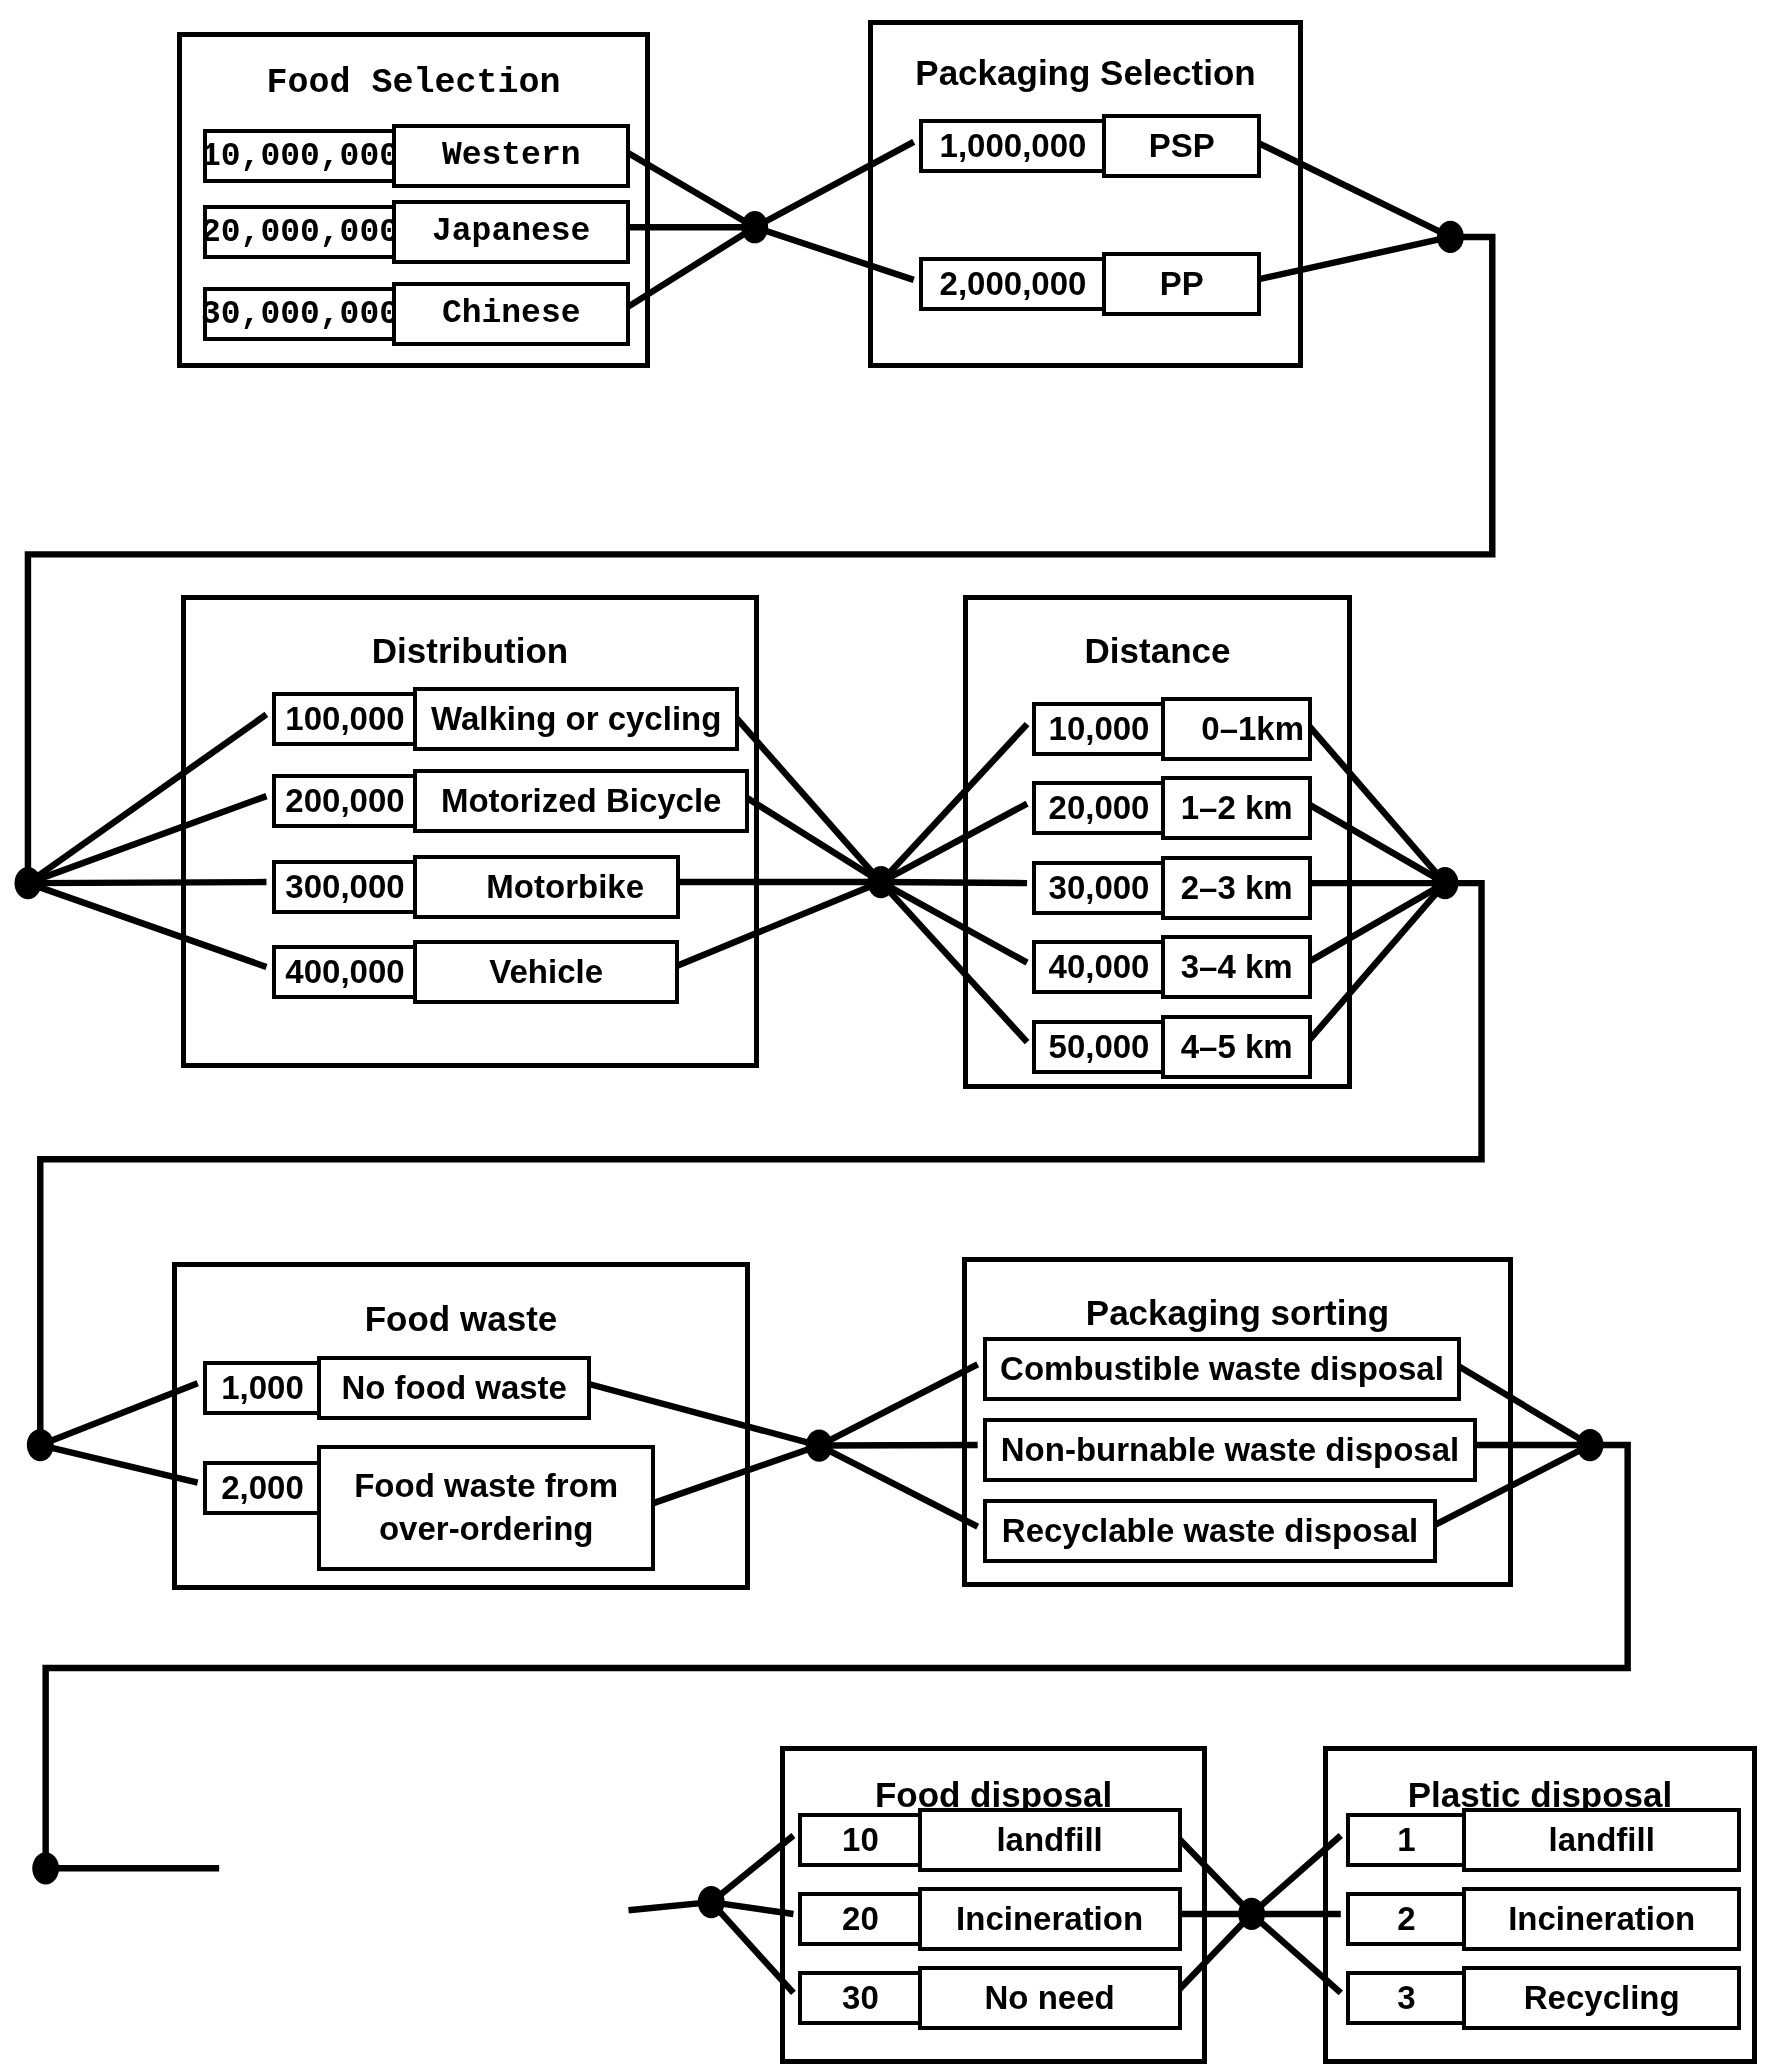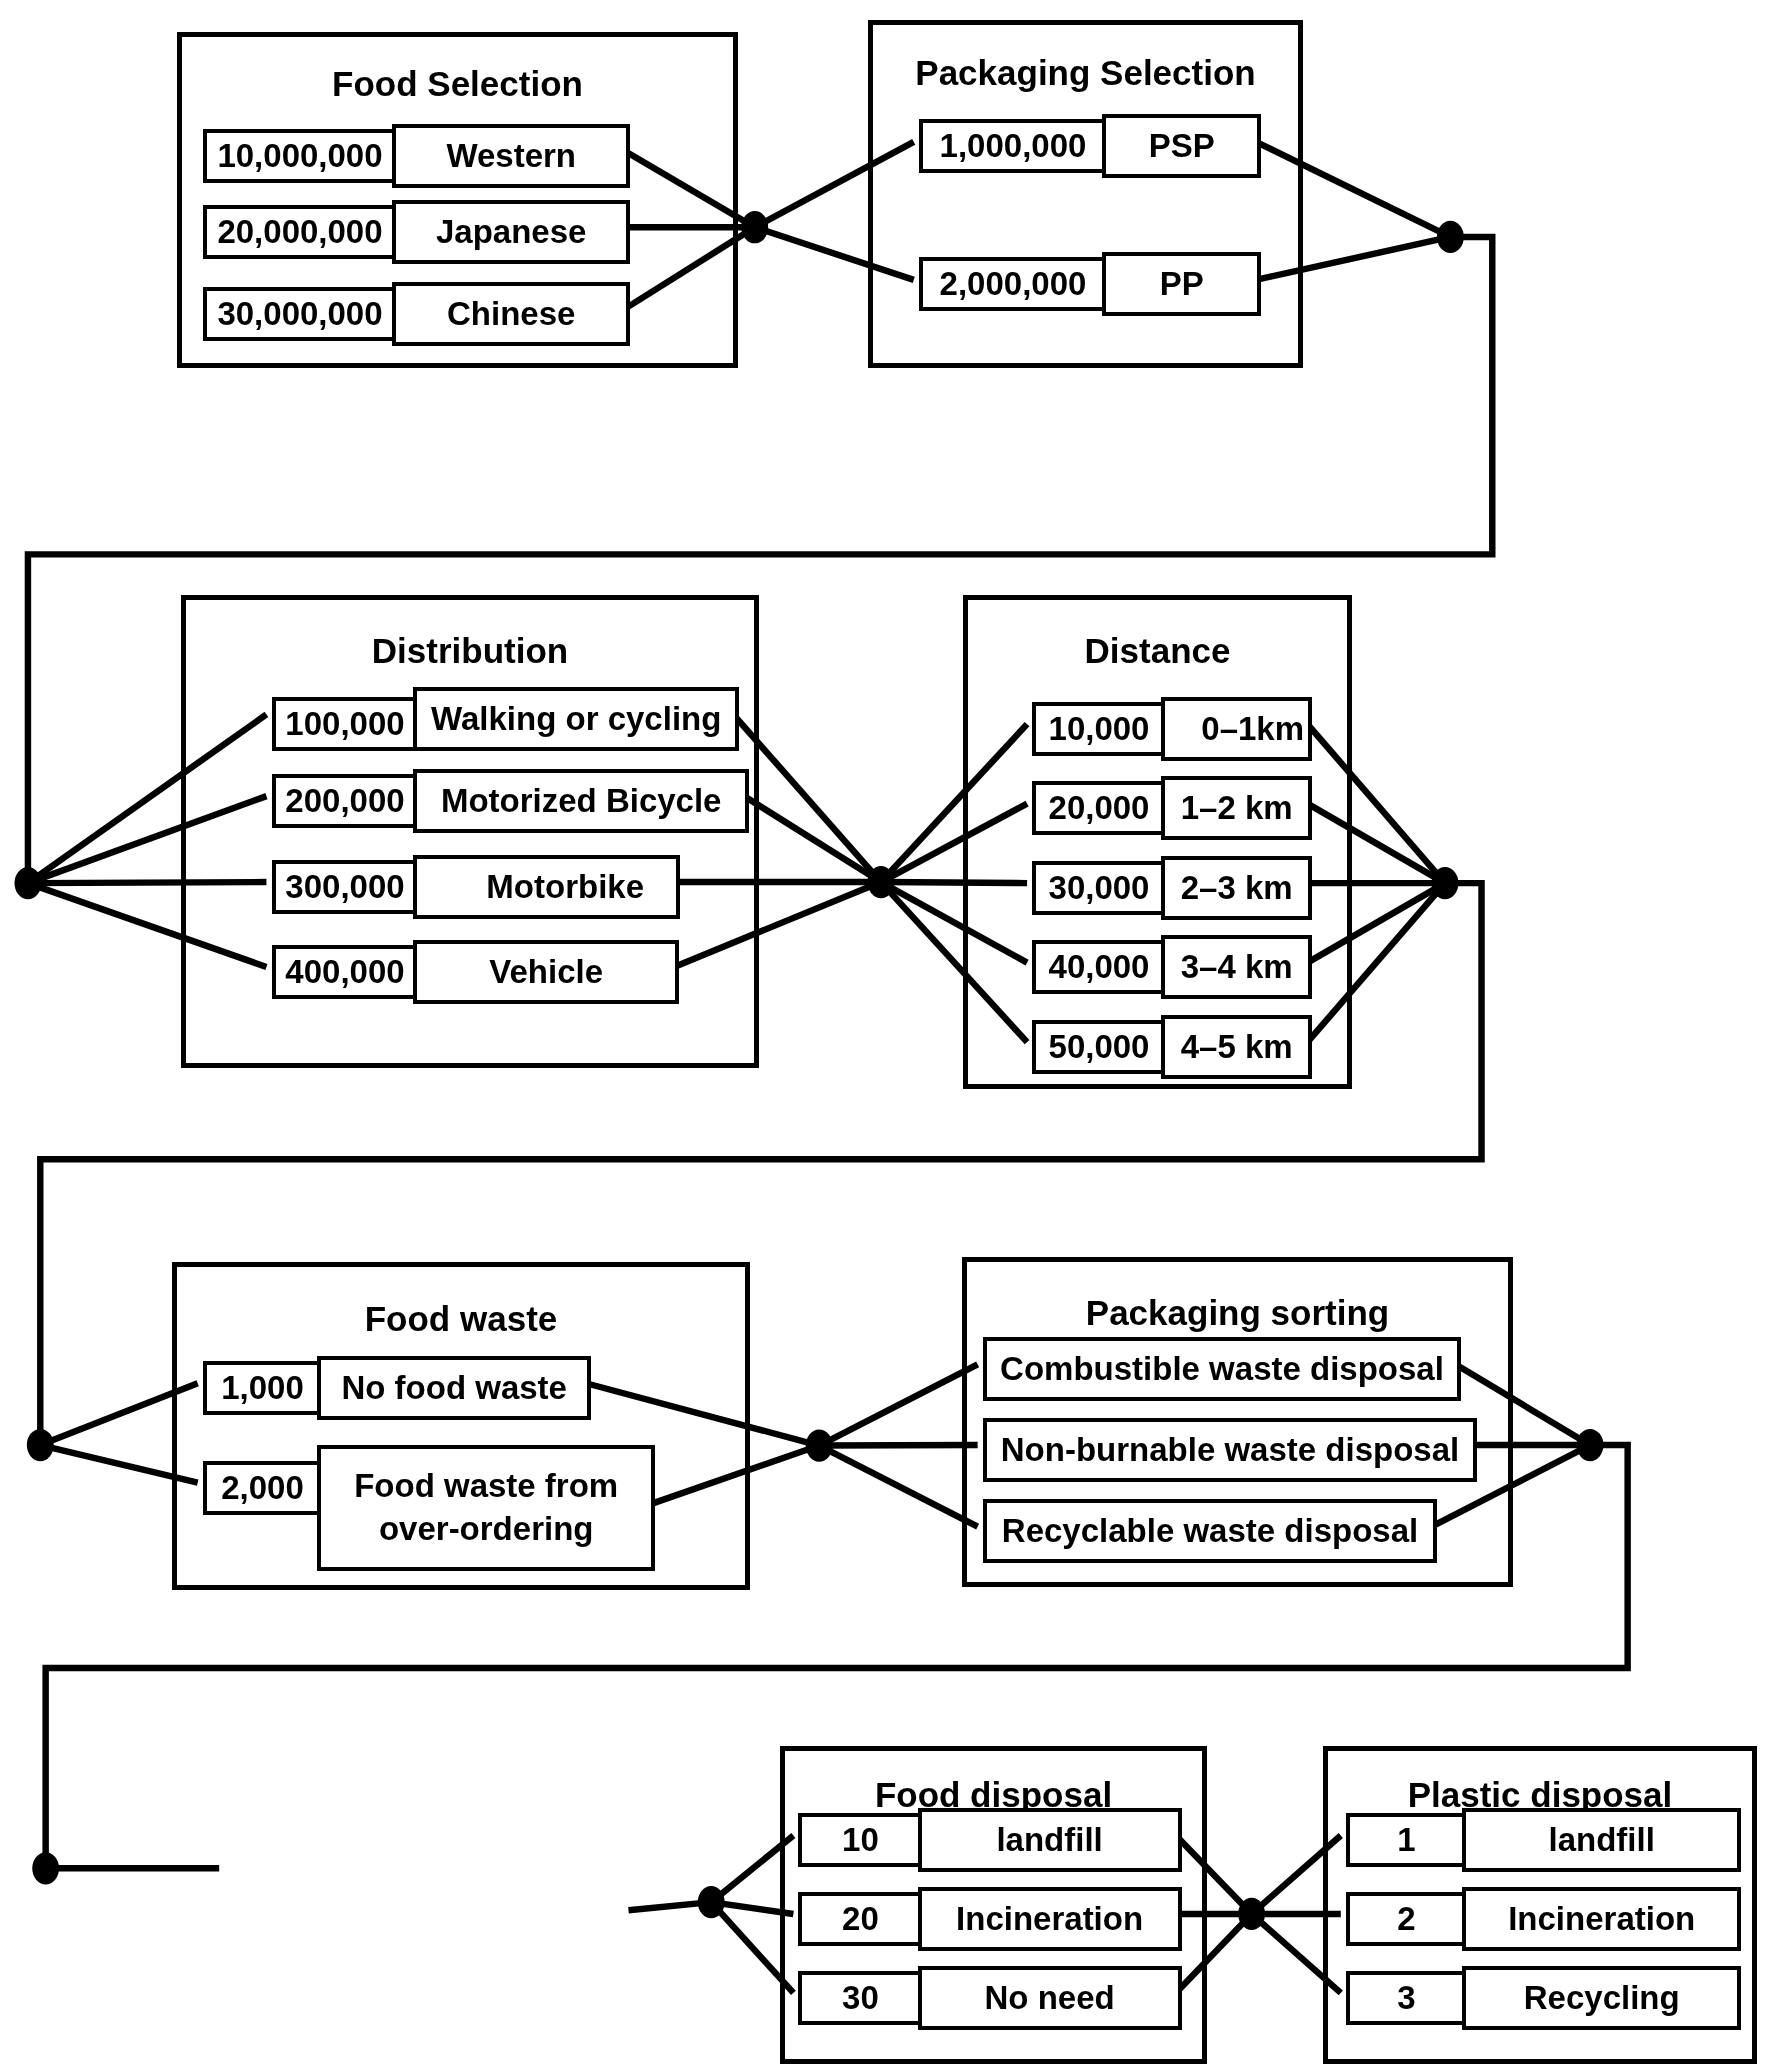--- a/index.html
+++ b/index.html
@@ -96,21 +96,21 @@
       <ellipse cx="2690" cy="1644" rx="25" ry="30"></ellipse>
       <ellipse cx="75" cy="2690" rx="25" ry="30"></ellipse>
       <ellipse cx="1525" cy="2691" rx="25" ry="30"></ellipse>
       <ellipse cx="2960" cy="2690" rx="25" ry="30"></ellipse>
       <ellipse cx="85" cy="3478" rx="25" ry="30"></ellipse>
       <ellipse cx="1324" cy="3541" rx="25" ry="30"></ellipse>
       <ellipse cx="2330" cy="3563" rx="25" ry="30"></ellipse>
     </g>
   </svg>
 
-  <section class="group" style="left:177px;top:32px;width:561px;height:336px;">
+  <section class="group" style="left:177px;top:32px;width:473px;height:336px;font-family:Liberation Mono, monospace;">
     <h2 class="group-title" style="top:27px;">Food Selection</h2>
     <div class="opt" style="left:21px;top:87px;">
       <div class="num" style="width:194px;">10,000,000</div>
       <div class="lbl" style="width:238px;">Western</div>
     </div>
     <div class="opt" style="left:21px;top:163px;">
       <div class="num" style="width:194px;">20,000,000</div>
       <div class="lbl" style="width:238px;">Japanese</div>
     </div>
     <div class="opt" style="left:21px;top:245px;">
@@ -126,21 +126,21 @@
       <div class="lbl" style="width:159px;">PSP</div>
     </div>
     <div class="opt" style="left:46px;top:227px;">
       <div class="num" style="width:188px;">2,000,000</div>
       <div class="lbl" style="width:159px;">PP</div>
     </div>
   </section>
 
   <section class="group" style="left:181px;top:595px;width:578px;height:473px;">
     <h2 class="group-title" style="top:31px;">Distribution</h2>
-    <div class="opt" style="left:86px;top:87px;align-items:flex-end;">
+    <div class="opt" style="left:86px;top:87px;">
       <div class="num" style="width:146px;">100,000</div>
       <div class="lbl" style="width:326px;">Walking or cycling</div>
     </div>
     <div class="opt" style="left:86px;top:169px;">
       <div class="num" style="width:146px;">200,000</div>
       <div class="lbl" style="width:336px;">Motorized Bicycle</div>
     </div>
     <div class="opt" style="left:86px;top:255px;">
       <div class="num" style="width:146px;">300,000</div>
       <div class="lbl" style="width:267px;padding-left:37px;">Motorbike</div>

